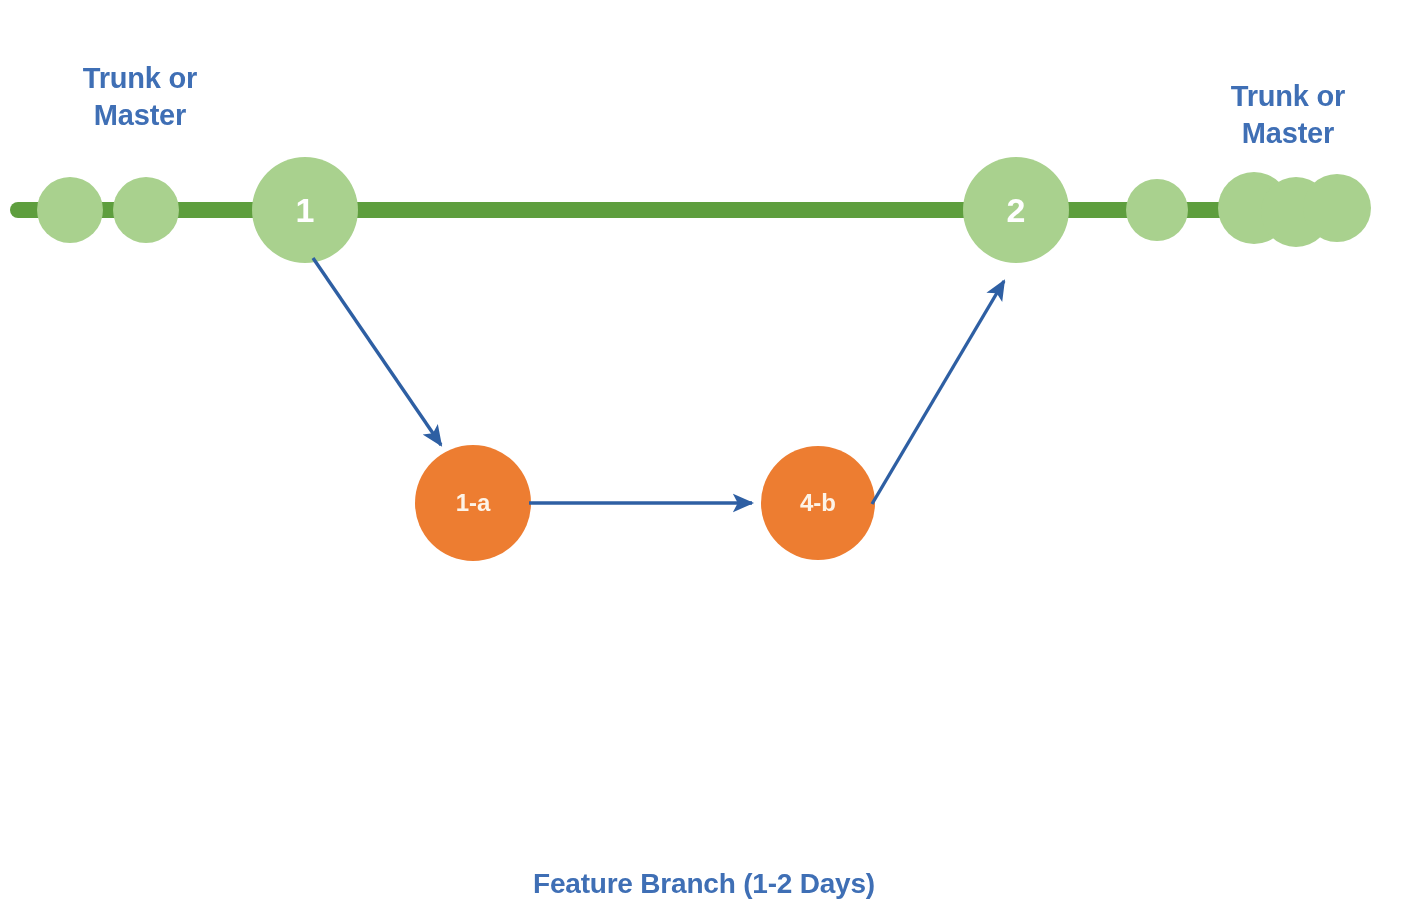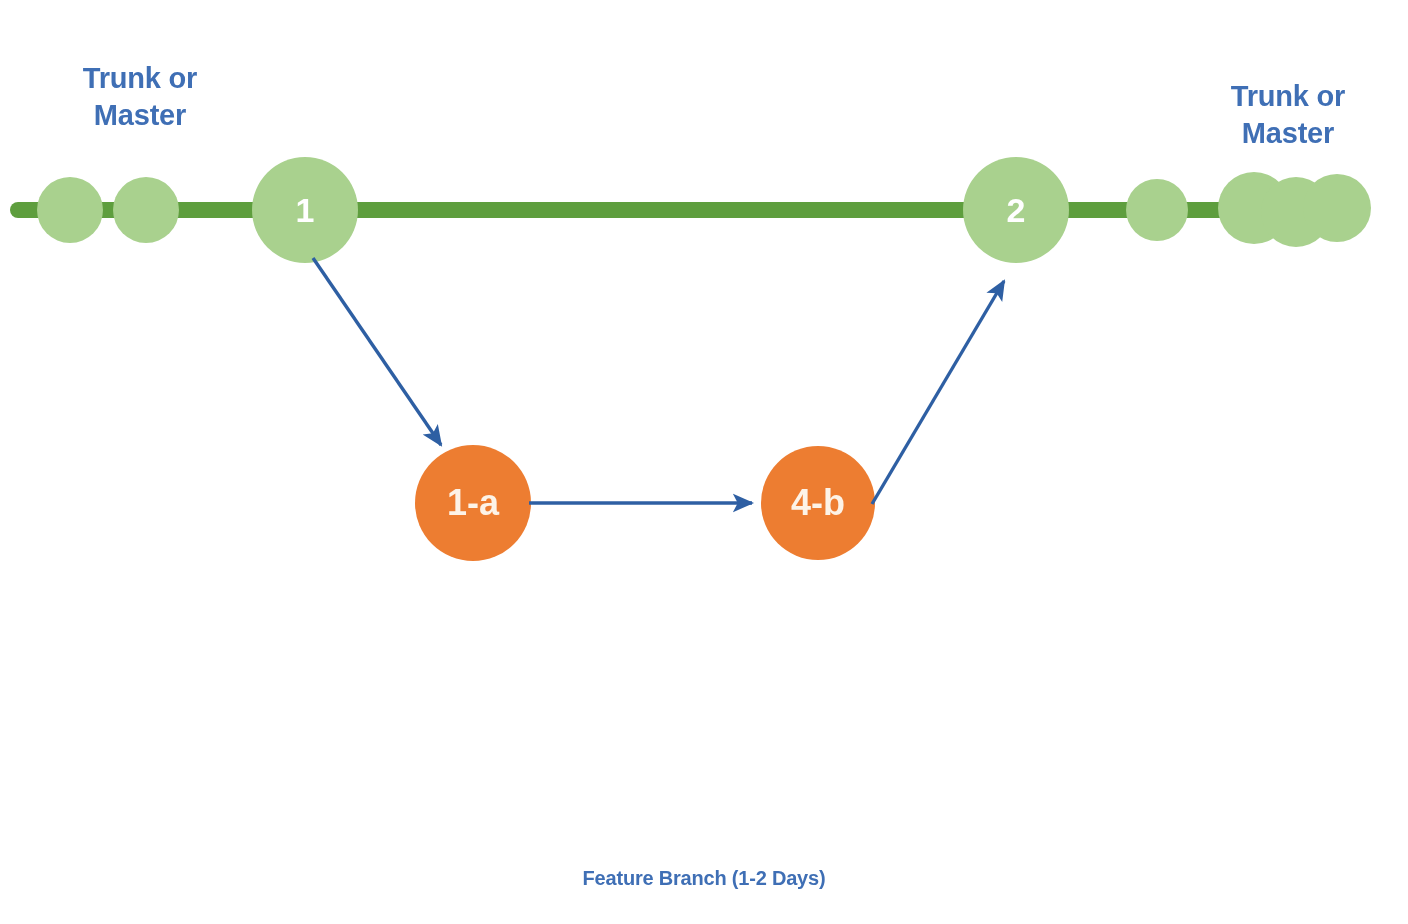--- a/index.html
+++ b/index.html
@@ -46,37 +46,37 @@
   }
   #trunk-label-right {
     left: 1186px;
     top: 78px;
     width: 204px;
   }
   #feature-branch-label {
     left: 454px;
     top: 866px;
     width: 500px;
-    font-size: 20px;
+    font-size: 28px;
   }
   .node-text {
     position: absolute;
     font-family: "Liberation Sans", sans-serif;
     font-weight: bold;
     color: #FCF5EC;
     text-align: center;
     user-select: none;
     transform: translate(-50%, -50%);
   }
   .node-text.green-node {
     font-size: 34px;
     color: #FFFFFF;
   }
   .node-text.orange-node {
-    font-size: 36px;
+    font-size: 24px;
     color: #FDF3E7;
   }
 </style>
 </head>
 <body>
 
 <div id="canvas">
 
   <svg id="diagram-svg" viewBox="0 0 1408 924" xmlns="http://www.w3.org/2000/svg">
     <defs>

